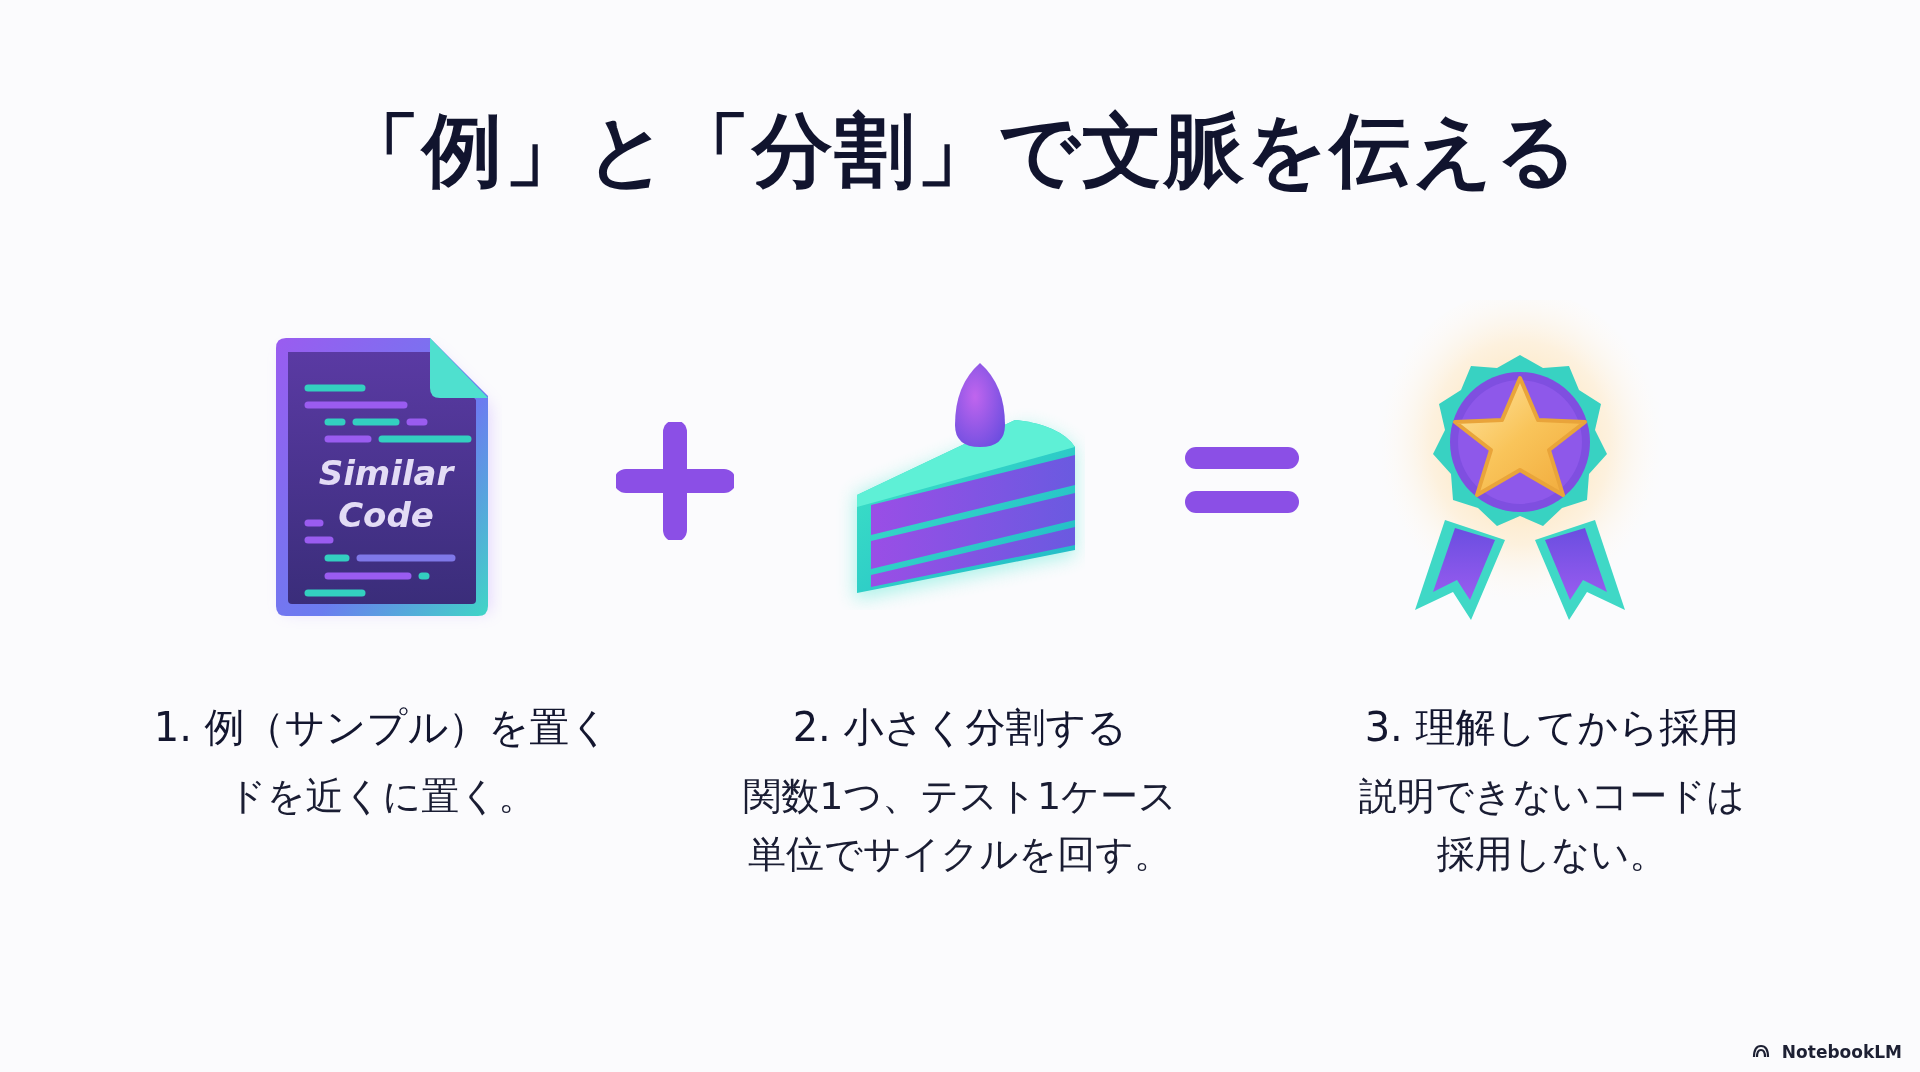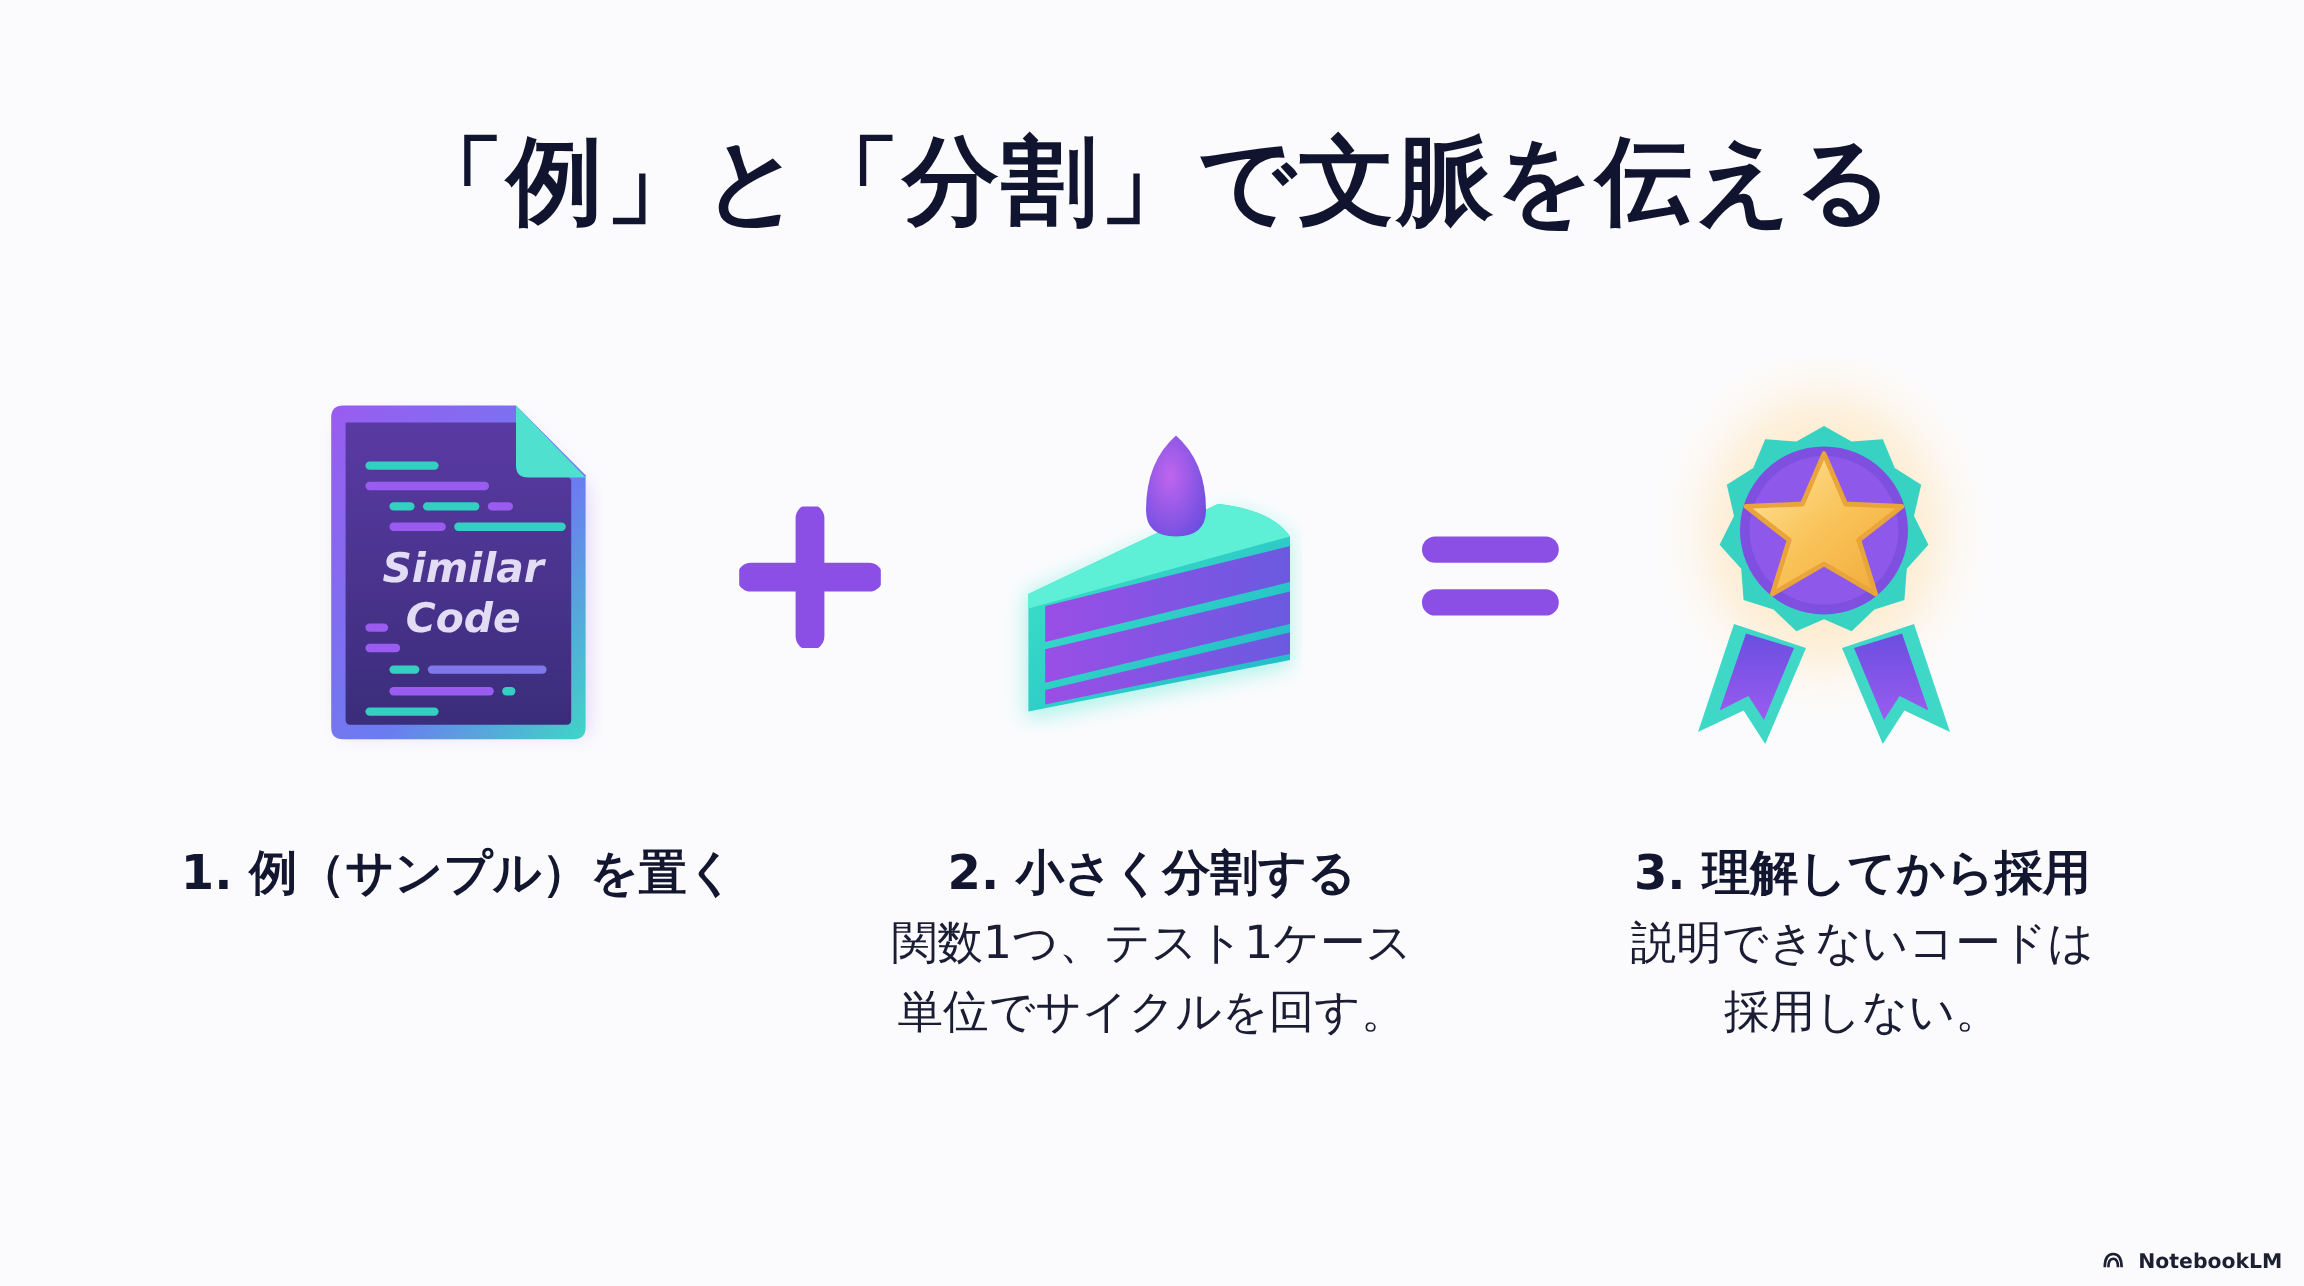--- a/index.html
+++ b/index.html
@@ -12,21 +12,21 @@
   }
   .title {
     position:absolute; left:0; right:0; top:98px;
     text-align:center; font-size:80px; font-weight:bold; letter-spacing:2px;
     color:#11142e;
   }
   .icon { position:absolute;font-style:italic; }
   .step {
     position:absolute; width:520px; text-align:center;
   }
-  .step-title { font-size:40px; font-weight:bold; color:#13162f; margin-bottom:1px; }
+  .step-title { font-size:40px; font-weight:normal; color:#13162f; margin-bottom:12px; }
   .step-desc { font-size:38px; line-height:58px; color:#1a1d33; }
   .brand {
     position:absolute; right:18px; bottom:10px;
     display:flex; align-items:center; gap:12px;
     font-size:17px; font-weight:bold; color:#1d2033;
   }
 </style>
 </head>
 <body>
 
@@ -141,20 +141,21 @@
     <path d="M210 228 L232 292 L208 280 L195 300 L170 240 Z" fill="url(#rib)"></path>
     <polygon points="145,55 168,68 194,66 204,90 226,104 220,130 232,154 214,174 212,200 187,208 168,226 145,216 122,226 103,208 78,200 76,174 58,154 70,130 64,104 86,90 96,66 122,68" fill="#38d2c2"></polygon>
     <circle cx="145" cy="142" r="70" fill="#7f4fe0"></circle>
     <circle cx="145" cy="142" r="62" fill="#8e58ea"></circle>
     <polygon points="145,78 163,120 210,122 174,150 188,195 145,170 102,195 116,150 80,122 127,120" fill="url(#star)" stroke="#e9a43a" stroke-width="4" stroke-linejoin="round"></polygon>
   </svg>
 </div>
 
 <div class="step" style="left:122px; top:700px;">
   <div class="step-title">1. 例（サンプル）を置く</div>
+  <div class="step-desc">ドを近くに置く。</div>
 </div>
 
 <div class="step" style="left:700px; top:700px;">
   <div class="step-title">2. 小さく分割する</div>
   <div class="step-desc">関数1つ、テスト1ケース</div>
   <div class="step-desc">単位でサイクルを回す。</div>
 </div>
 
 <div class="step" style="left:1292px; top:700px;">
   <div class="step-title">3. 理解してから採用</div>

